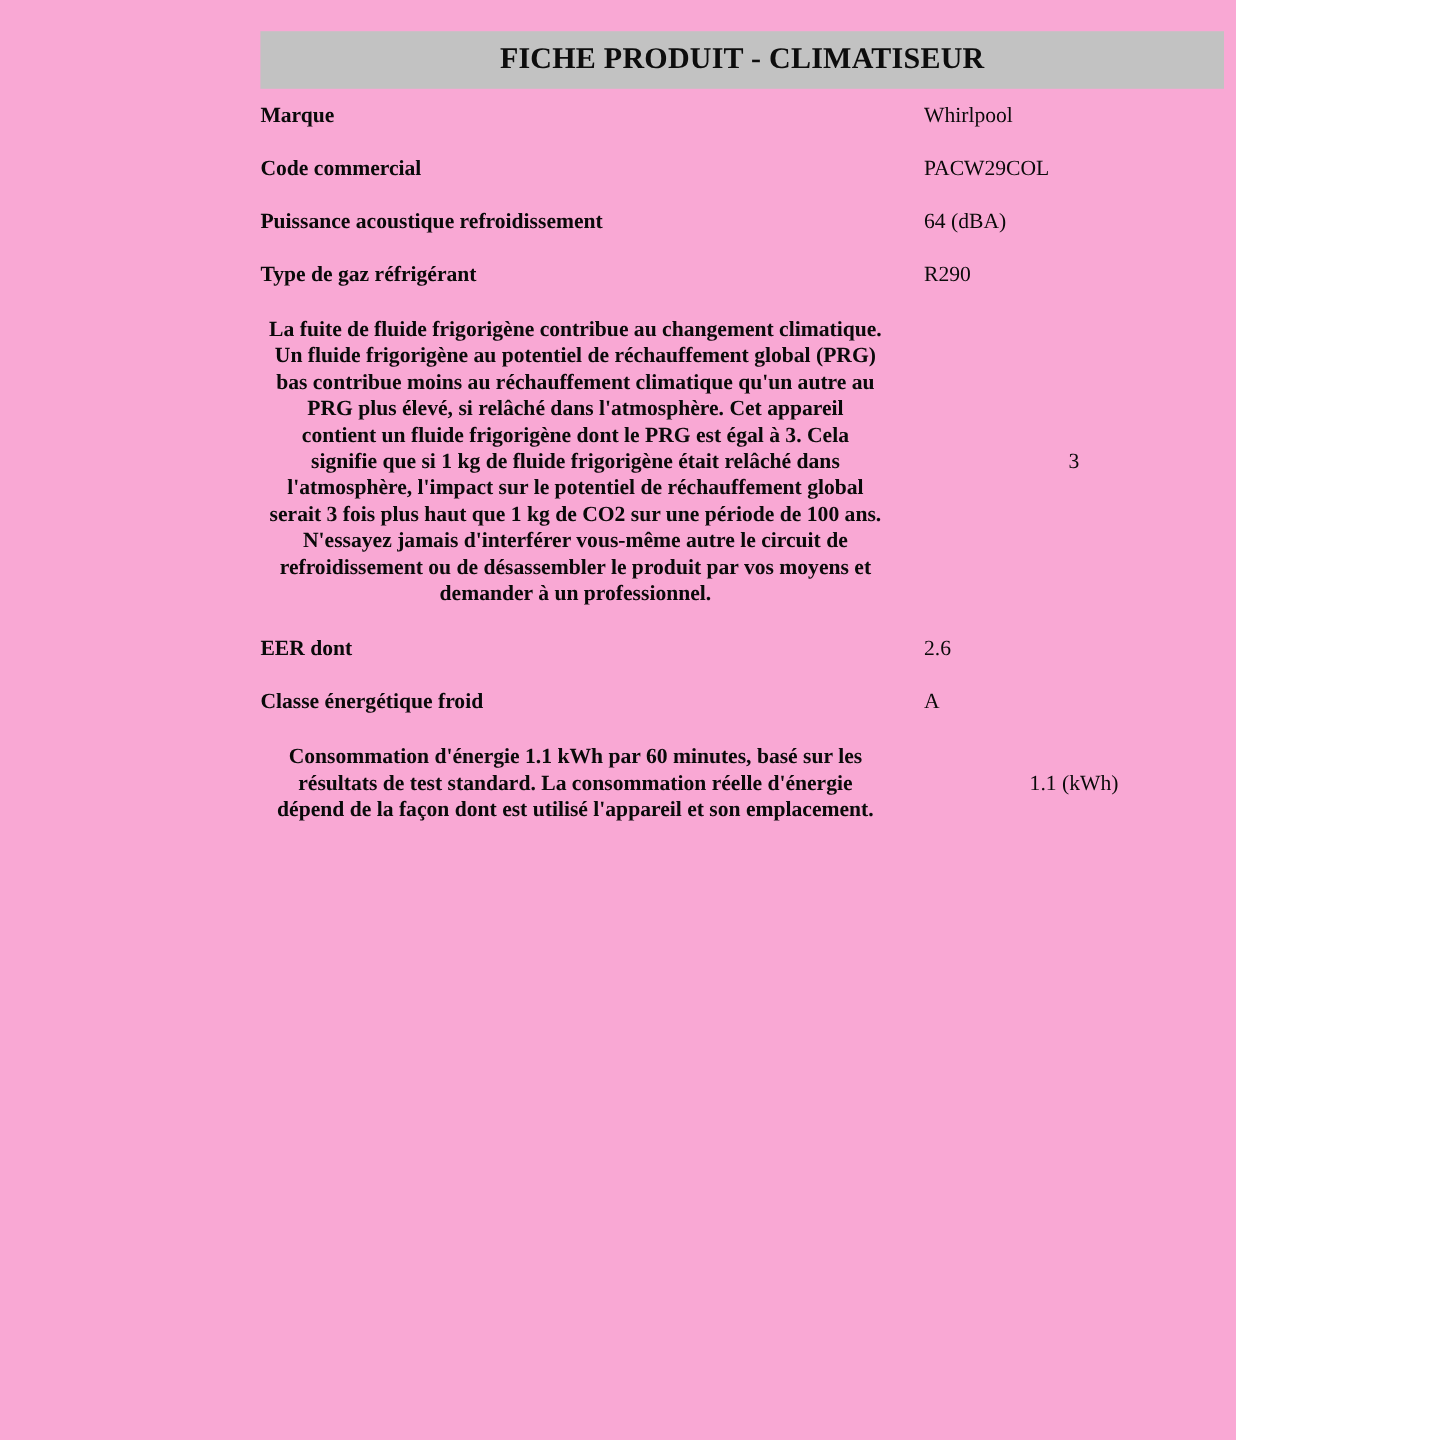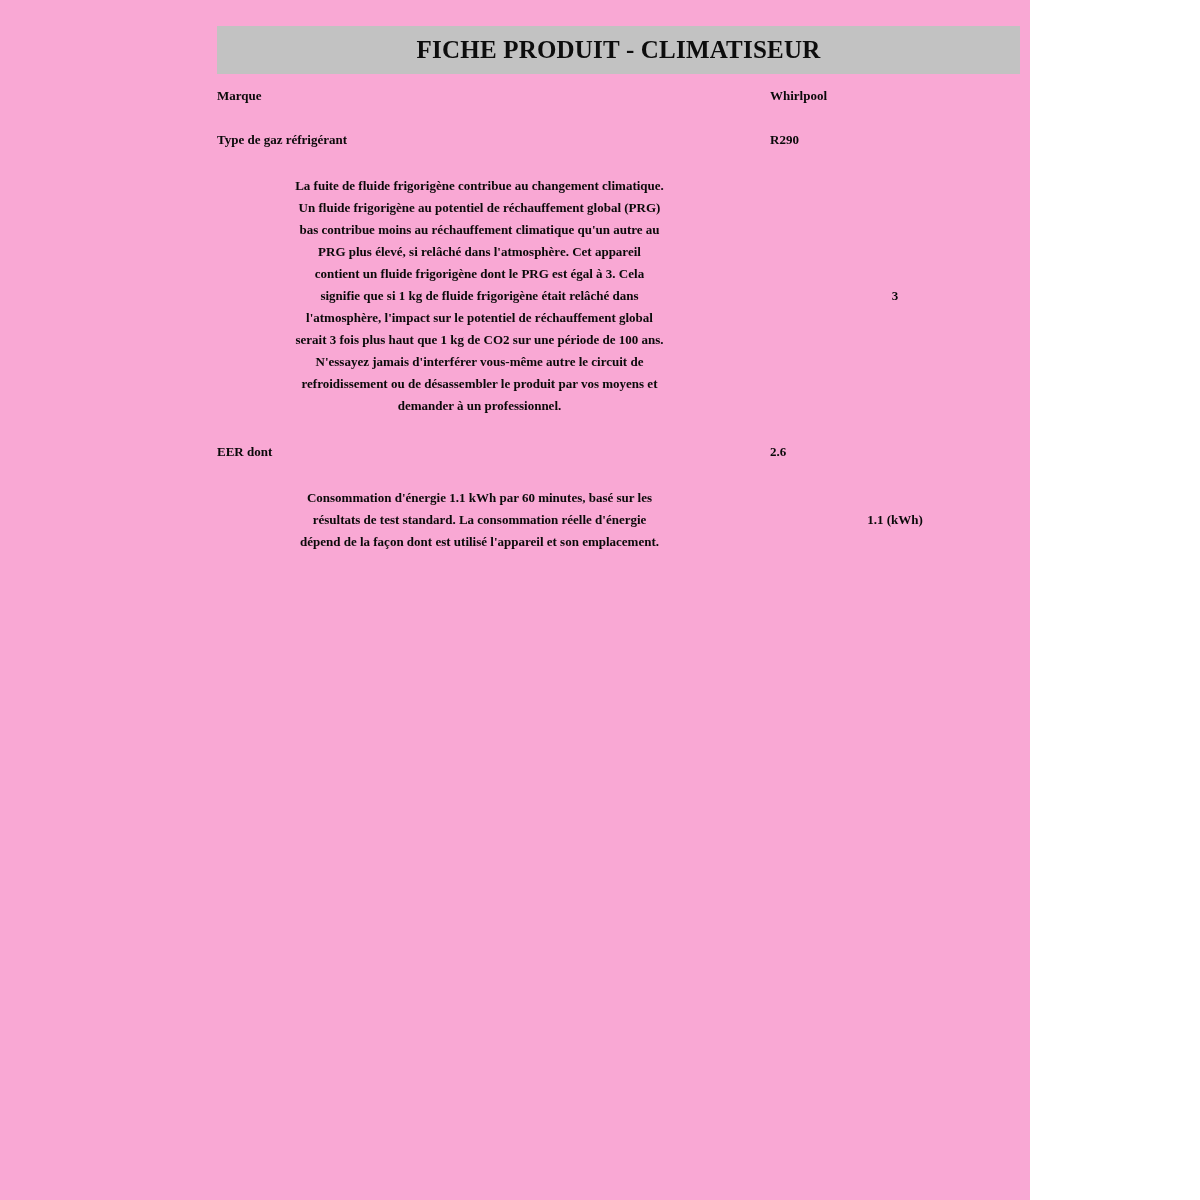--- a/index.html
+++ b/index.html
@@ -52,37 +52,37 @@
     table-layout: fixed;
   }
 
   .spec-table col.c-label { width: 553px; }
   .spec-table col.c-value { width: 250px; }
 
   .spec-table td {
     vertical-align: middle;
     padding: 0;
     border: 0;
-    font-size: 13px;
+    font-size: 18px;
   }
 
   .spec-row > td {
     padding-top: 11px;
     padding-bottom: 11px;
   }
 
   .cell-label {
     font-weight: bold;
     line-height: 22px;
     padding-right: 14px;
     color: #0a0a0a;
   }
 
   .cell-value {
-    font-weight: bold;
+    font-weight: normal;
     line-height: 22px;
     color: #0a0a0a;
   }
 
   .cell-label .para {
     display: block;
     max-width: 525px;
   }
 
   .para .ln {
@@ -111,21 +111,29 @@
         <col class="c-label">
         <col class="c-value">
       </colgroup>
       <tbody>
 
         <tr class="spec-row">
           <td class="cell-label">Marque</td>
           <td class="cell-value">Whirlpool</td>
         </tr>
 
+        <tr class="spec-row">
+          <td class="cell-label">Code commercial</td>
+          <td class="cell-value">PACW29COL</td>
+        </tr>
 
+        <tr class="spec-row">
+          <td class="cell-label">Puissance acoustique refroidissement</td>
+          <td class="cell-value">64 (dBA)</td>
+        </tr>
 
         <tr class="spec-row">
           <td class="cell-label">Type de gaz réfrigérant</td>
           <td class="cell-value">R290</td>
         </tr>
 
         <tr class="spec-row tall-row">
           <td class="cell-label">
             <span class="para">
                 <span class="ln">La fuite de fluide frigorigène contribue au changement climatique.</span>
@@ -142,20 +150,24 @@
               </span>
           </td>
           <td class="cell-value">3</td>
         </tr>
 
         <tr class="spec-row">
           <td class="cell-label">EER dont</td>
           <td class="cell-value">2.6</td>
         </tr>
 
+        <tr class="spec-row">
+          <td class="cell-label">Classe énergétique froid</td>
+          <td class="cell-value">A</td>
+        </tr>
 
         <tr class="spec-row tall-row">
           <td class="cell-label">
             <span class="para">
                 <span class="ln">Consommation d'énergie 1.1 kWh par 60 minutes, basé sur les</span>
                 <span class="ln">résultats de test standard. La consommation réelle d'énergie</span>
                 <span class="ln">dépend de la façon dont est utilisé l'appareil et son emplacement.</span>
               </span>
           </td>
           <td class="cell-value">1.1 (kWh)</td>

